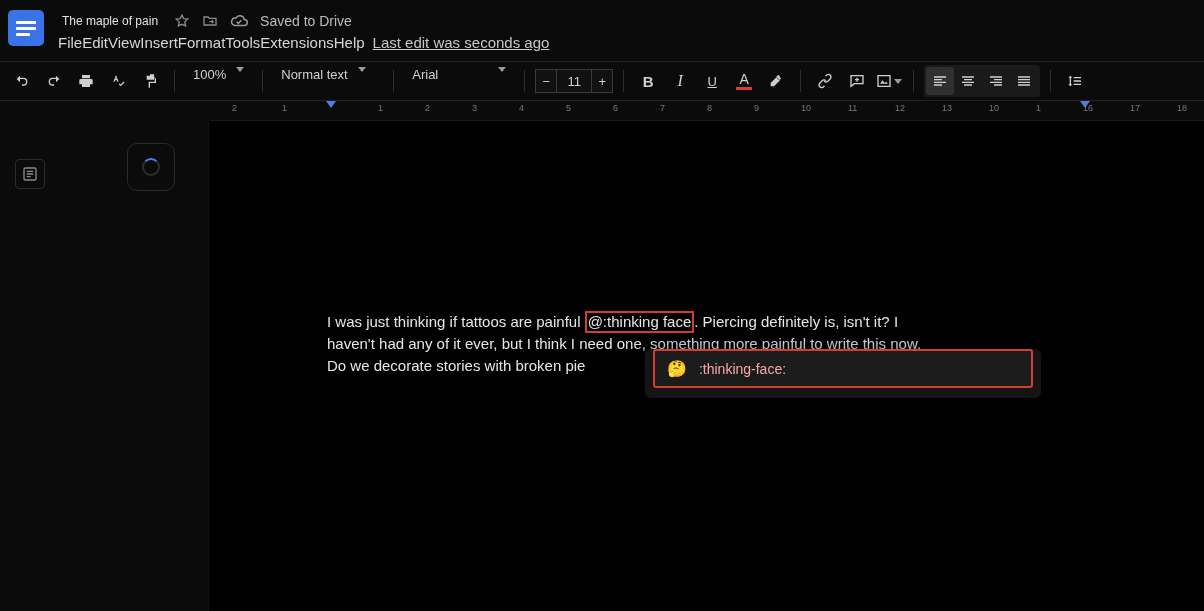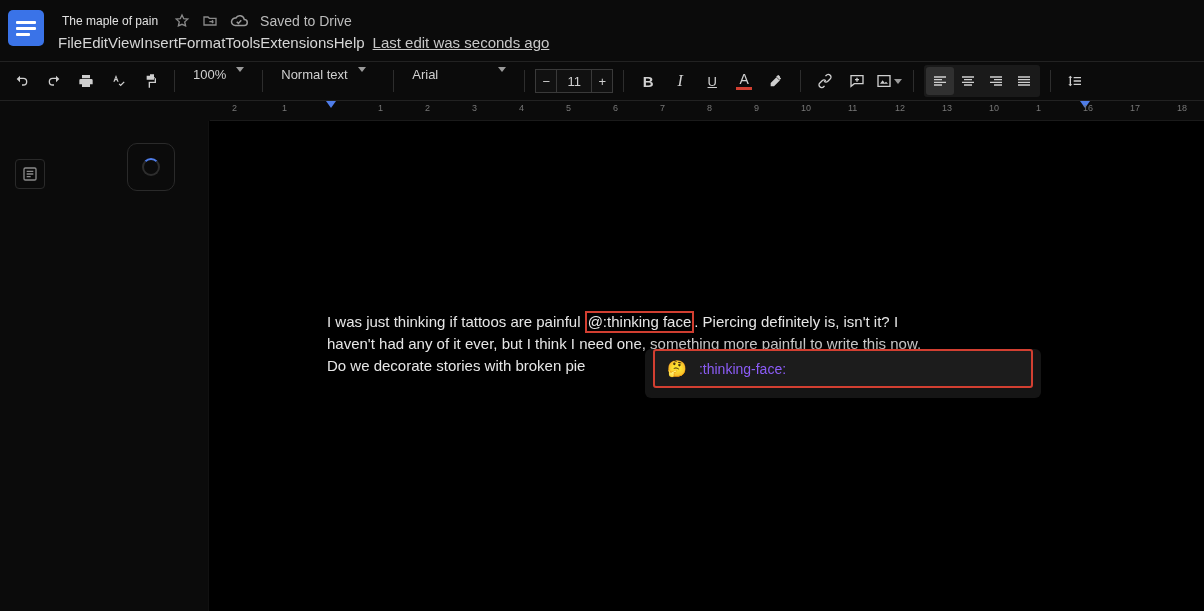--- a/index.html
+++ b/index.html
@@ -192,21 +192,21 @@
   }
   .emoji-item {
     margin: 0 8px 10px 8px;
     border:2px solid #d23f31;
     background:#1c1c1c;
     display:flex; align-items:center; gap:12px;
     padding: 8px 12px;
     border-radius:3px;
   }
   .emoji-glyph { font-size:16px; }
-  .emoji-code { color:#8b5cf6; font-size:14px; }
+  .emoji-code { color:#fca5a5; font-size:14px; }
   .chev { font-size:18px; color:#9a9a9a;}
 </style>
 </head>
 <body>
 
 <div class="headerbar">
   <div class="docicon">
     <span class="l1"></span>
       <span class="l2"></span>
       <span class="l3"></span>

